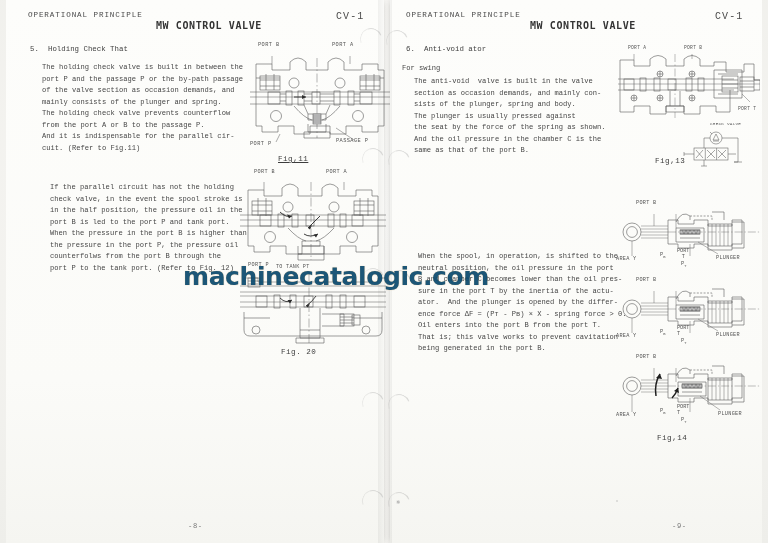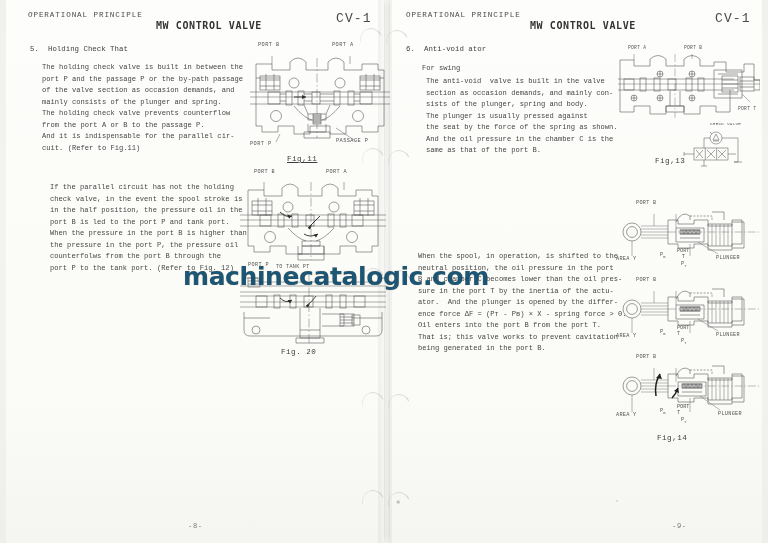--- a/index.html
+++ b/index.html
@@ -24,21 +24,21 @@
   .page-right{left:390px;width:372px;box-shadow:-2px 0 5px -3px rgba(0,0,0,.18);}
   .gutter{
     position:absolute;left:378px;top:0;width:14px;height:543px;
     background:linear-gradient(90deg,rgba(0,0,0,.05),rgba(0,0,0,.015) 40%,rgba(0,0,0,.015) 60%,rgba(0,0,0,.05));
   }
 
   
   .hdr-left{position:absolute;font-size:7.6px;letter-spacing:.9px;color:#4a4a4a;}
   .hdr-title{position:absolute;font-size:10px;letter-spacing:.6px;color:#343434;font-weight:bold;
     font-family:"DejaVu Sans Mono",monospace;}
-  .hdr-code{position:absolute;font-size:13px;letter-spacing:1.1px;color:#4a4a4a;}
+  .hdr-code{position:absolute;font-size:10px;letter-spacing:1.1px;color:#4a4a4a;}
 
   .sect-num{position:absolute;font-size:7.4px;color:#3f3f3f;}
   .sect-title{position:absolute;font-size:7.4px;color:#3f3f3f;}
 
   .para{
     position:absolute;font-size:7.1px;line-height:11.55px;color:#474747;
     letter-spacing:.02px;white-space:pre;
   }
   .para-r{
     position:absolute;font-size:7.1px;line-height:11.5px;color:#474747;white-space:pre;
@@ -148,21 +148,21 @@
 
         <path d="M22,16 L22,8 M100,16 L100,8" stroke-width="0.5"></path>
         <path d="M30,86 L26,94 M86,80 L104,92" stroke-width="0.5"></path>
       </g>
     </svg>
     <div style="position:absolute;left:8px;top:-6px;font-size:5.3px;letter-spacing:.4px;color:#555;">PORT  B</div>
     <div style="position:absolute;left:82px;top:-6px;font-size:5.3px;letter-spacing:.4px;color:#555;">PORT  A</div>
     <div style="position:absolute;left:0px;top:93px;font-size:5.3px;letter-spacing:.4px;color:#555;">PORT  P</div>
     <div style="position:absolute;left:86px;top:90px;font-size:5.3px;letter-spacing:.4px;color:#555;">PASSAGE P</div>
   </div>
-  <div class="figcap" style="left:281px;top:155px;text-decoration:underline;">Fig,11</div>
+  <div class="figcap" style="left:272px;top:155px;text-decoration:underline;">Fig,11</div>
 
   <div class="fig" style="left:234px;top:176px;">
     <svg width="146" height="92" viewBox="0 0 146 92">
       <g stroke="#5b5b5b" fill="none" stroke-width="0.6">
         <path d="M8,20 L8,14 L24,14 L24,20 L42,20 L42,12 Q50,4 58,12 L58,20 L82,20 L82,12 Q90,4 98,12 L98,20 L116,20 L116,14 L132,14 L132,20 L138,20 L138,70 L132,70 L132,76 L116,76 L116,70 L100,70 L100,78 L84,78 L84,70 L62,70 L62,78 L46,78 L46,70 L30,70 L30,76 L14,76 L14,70 L8,70 Z"></path>
         <rect x="12" y="25" width="20" height="14"></rect>
         <rect x="114" y="25" width="20" height="14"></rect>
         <path d="M12,29 L32,29 M12,35 L32,35 M114,29 L134,29 M114,35 L134,35"></path>
         <path d="M18,22 L18,40 M26,22 L26,40 M120,22 L120,40 M128,22 L128,40"></path>
         <path d="M0,44 L146,44" stroke-width="0.5"></path>
@@ -246,23 +246,23 @@
 
 <div class="page page-right">
 
   <div class="hdr-left" style="left:16px;top:11px;">OPERATIONAL PRINCIPLE</div>
   <div class="hdr-title" style="left:140px;top:20px;">MW CONTROL VALVE</div>
   <div class="hdr-code" style="left:325px;top:11px;">CV-1</div>
 
   <div class="sect-num" style="left:16px;top:45px;">6.</div>
   <div class="sect-title" style="left:34px;top:45px;">Anti-void ator</div>
 
-  <div class="subhead" style="left:32px;top:64px;">For swing</div>
-
-  <div class="para-r" style="left:36px;top:76px;">The anti-void  valve is built in the valve
+  <div class="subhead" style="left:12px;top:64px;">For swing</div>
+
+  <div class="para-r" style="left:24px;top:76px;">The anti-void  valve is built in the valve
 section as occasion demands, and mainly con-
 sists of the plunger, spring and body.
 The plunger is usually pressed against
 the seat by the force of the spring as shown.
 And the oil pressure in the chamber C is the
 same as that of the port B.</div>
 
   <div class="para-r" style="left:28px;top:251px;">When the spool, in operation, is shifted to the
 neutral position, the oil pressure in the port
 B and chamber C becomes lower than the oil pres-

